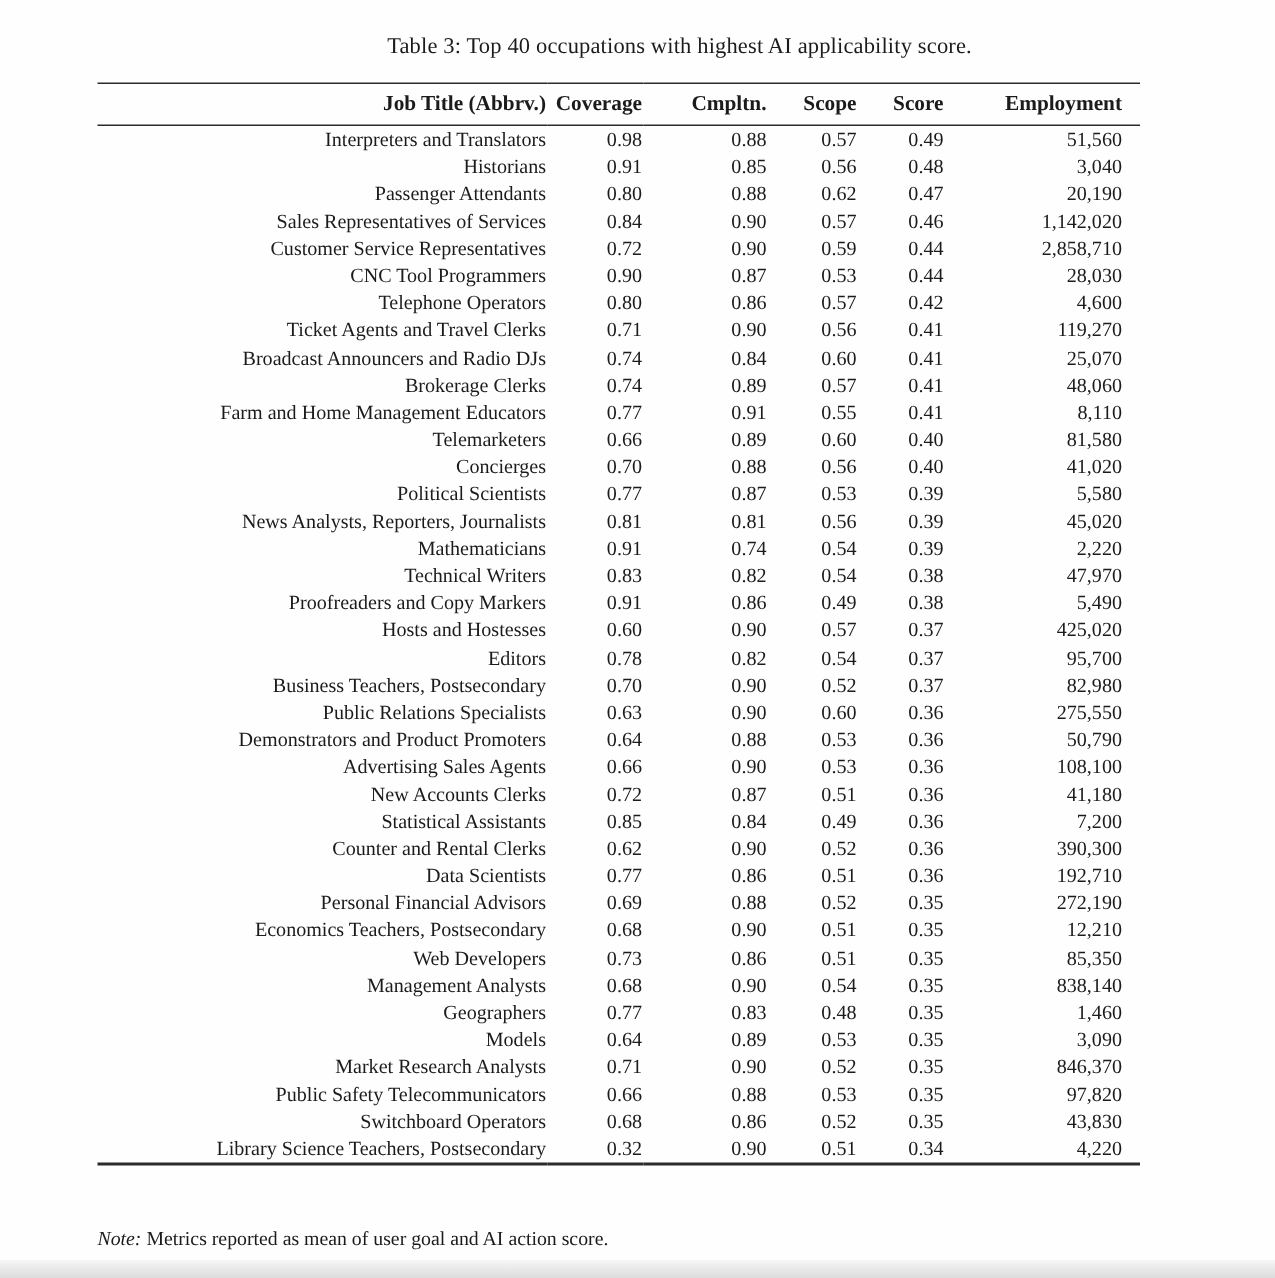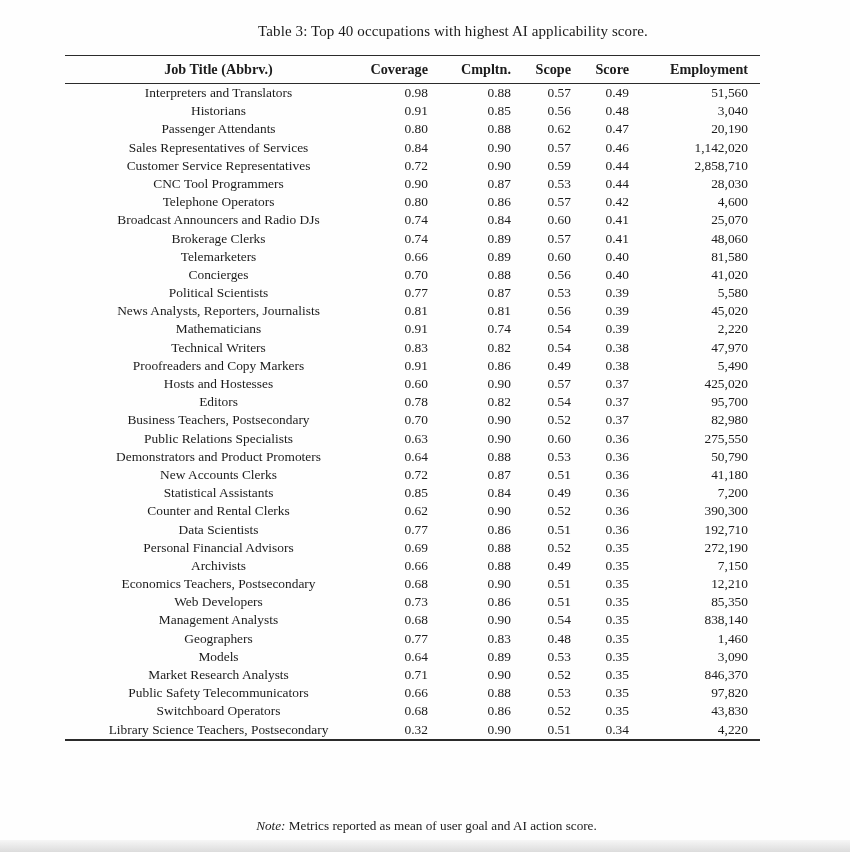--- a/index.html
+++ b/index.html
@@ -40,30 +40,30 @@
     padding-bottom: 5px;
     white-space: nowrap;
   }
   table.occ-table td {
     font-size: 13.4px;
     line-height: 18.18px;
     padding-top: 0;
     padding-bottom: 0;
     white-space: nowrap;
   }
-  .cell-left  { text-align: center;  padding-left: 8px; margin-left: 40px; }
+  .cell-left  { text-align: right;  padding-left: 8px; margin-left: 40px; }
   .cell-num   { text-align: right; }
   table.occ-table th:last-child,
   table.occ-table td:last-child { padding-right: 12px; }
   .note {
     position: absolute;
     top: 818px;
-    left: 79px;
+    left: 65px;
     width: 695px;
-    text-align: center;
+    text-align: left;
     font-size: 13.2px;
   }
   .note .note-label { font-style: italic; }
   .bottom-strip {
     position: absolute;
     left: 0;
     bottom: 0;
     width: 850px;
     height: 12px;
     background: linear-gradient(#f6f6f6, #dcdcdc);
@@ -146,36 +146,52 @@
         </tr>
         <tr>
           <td class="cell-left">Telephone Operators</td>
           <td class="cell-num">0.80</td>
           <td class="cell-num">0.86</td>
           <td class="cell-num">0.57</td>
           <td class="cell-num">0.42</td>
           <td class="cell-num">4,600</td>
         </tr>
         <tr>
+          <td class="cell-left">Ticket Agents and Travel Clerks</td>
+          <td class="cell-num">0.71</td>
+          <td class="cell-num">0.90</td>
+          <td class="cell-num">0.56</td>
+          <td class="cell-num">0.41</td>
+          <td class="cell-num">119,270</td>
+        </tr>
+        <tr>
           <td class="cell-left">Broadcast Announcers and Radio DJs</td>
           <td class="cell-num">0.74</td>
           <td class="cell-num">0.84</td>
           <td class="cell-num">0.60</td>
           <td class="cell-num">0.41</td>
           <td class="cell-num">25,070</td>
         </tr>
         <tr>
           <td class="cell-left">Brokerage Clerks</td>
           <td class="cell-num">0.74</td>
           <td class="cell-num">0.89</td>
           <td class="cell-num">0.57</td>
           <td class="cell-num">0.41</td>
           <td class="cell-num">48,060</td>
         </tr>
         <tr>
+          <td class="cell-left">Farm and Home Management Educators</td>
+          <td class="cell-num">0.77</td>
+          <td class="cell-num">0.91</td>
+          <td class="cell-num">0.55</td>
+          <td class="cell-num">0.41</td>
+          <td class="cell-num">8,110</td>
+        </tr>
+        <tr>
           <td class="cell-left">Telemarketers</td>
           <td class="cell-num">0.66</td>
           <td class="cell-num">0.89</td>
           <td class="cell-num">0.60</td>
           <td class="cell-num">0.40</td>
           <td class="cell-num">81,580</td>
         </tr>
         <tr>
           <td class="cell-left">Concierges</td>
           <td class="cell-num">0.70</td>
@@ -258,20 +274,28 @@
         </tr>
         <tr>
           <td class="cell-left">Demonstrators and Product Promoters</td>
           <td class="cell-num">0.64</td>
           <td class="cell-num">0.88</td>
           <td class="cell-num">0.53</td>
           <td class="cell-num">0.36</td>
           <td class="cell-num">50,790</td>
         </tr>
         <tr>
+          <td class="cell-left">Advertising Sales Agents</td>
+          <td class="cell-num">0.66</td>
+          <td class="cell-num">0.90</td>
+          <td class="cell-num">0.53</td>
+          <td class="cell-num">0.36</td>
+          <td class="cell-num">108,100</td>
+        </tr>
+        <tr>
           <td class="cell-left">New Accounts Clerks</td>
           <td class="cell-num">0.72</td>
           <td class="cell-num">0.87</td>
           <td class="cell-num">0.51</td>
           <td class="cell-num">0.36</td>
           <td class="cell-num">41,180</td>
         </tr>
         <tr>
           <td class="cell-left">Statistical Assistants</td>
           <td class="cell-num">0.85</td>
@@ -298,28 +322,20 @@
         </tr>
         <tr>
           <td class="cell-left">Personal Financial Advisors</td>
           <td class="cell-num">0.69</td>
           <td class="cell-num">0.88</td>
           <td class="cell-num">0.52</td>
           <td class="cell-num">0.35</td>
           <td class="cell-num">272,190</td>
         </tr>
         <tr>
-          <td class="cell-left">Archivists</td>
-          <td class="cell-num">0.66</td>
-          <td class="cell-num">0.88</td>
-          <td class="cell-num">0.49</td>
-          <td class="cell-num">0.35</td>
-          <td class="cell-num">7,150</td>
-        </tr>
-        <tr>
           <td class="cell-left">Economics Teachers, Postsecondary</td>
           <td class="cell-num">0.68</td>
           <td class="cell-num">0.90</td>
           <td class="cell-num">0.51</td>
           <td class="cell-num">0.35</td>
           <td class="cell-num">12,210</td>
         </tr>
         <tr>
           <td class="cell-left">Web Developers</td>
           <td class="cell-num">0.73</td>

